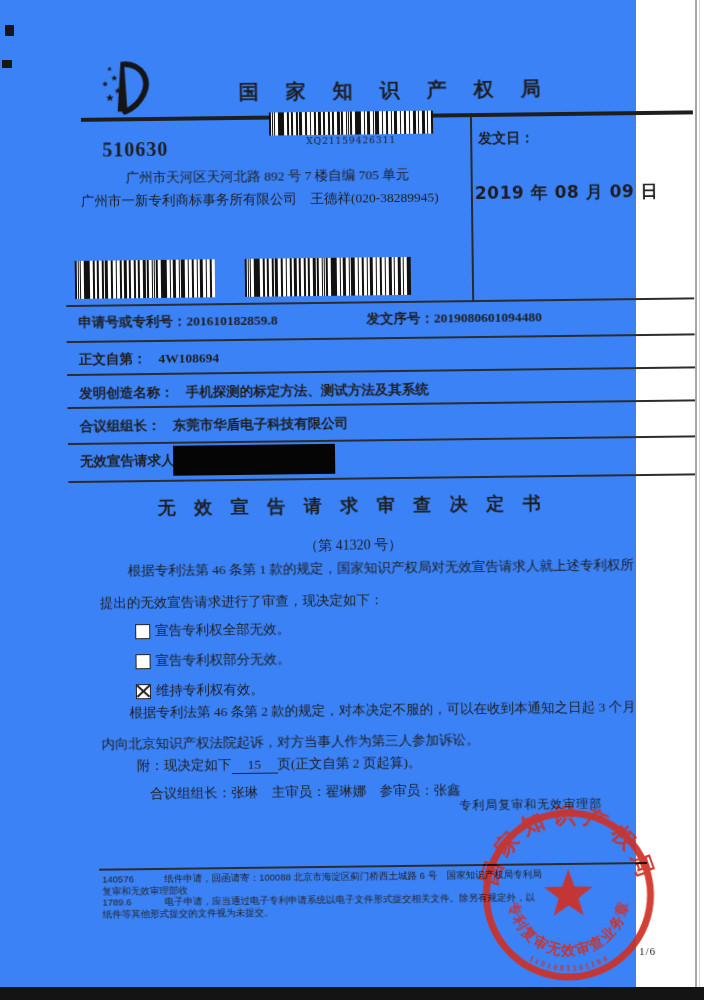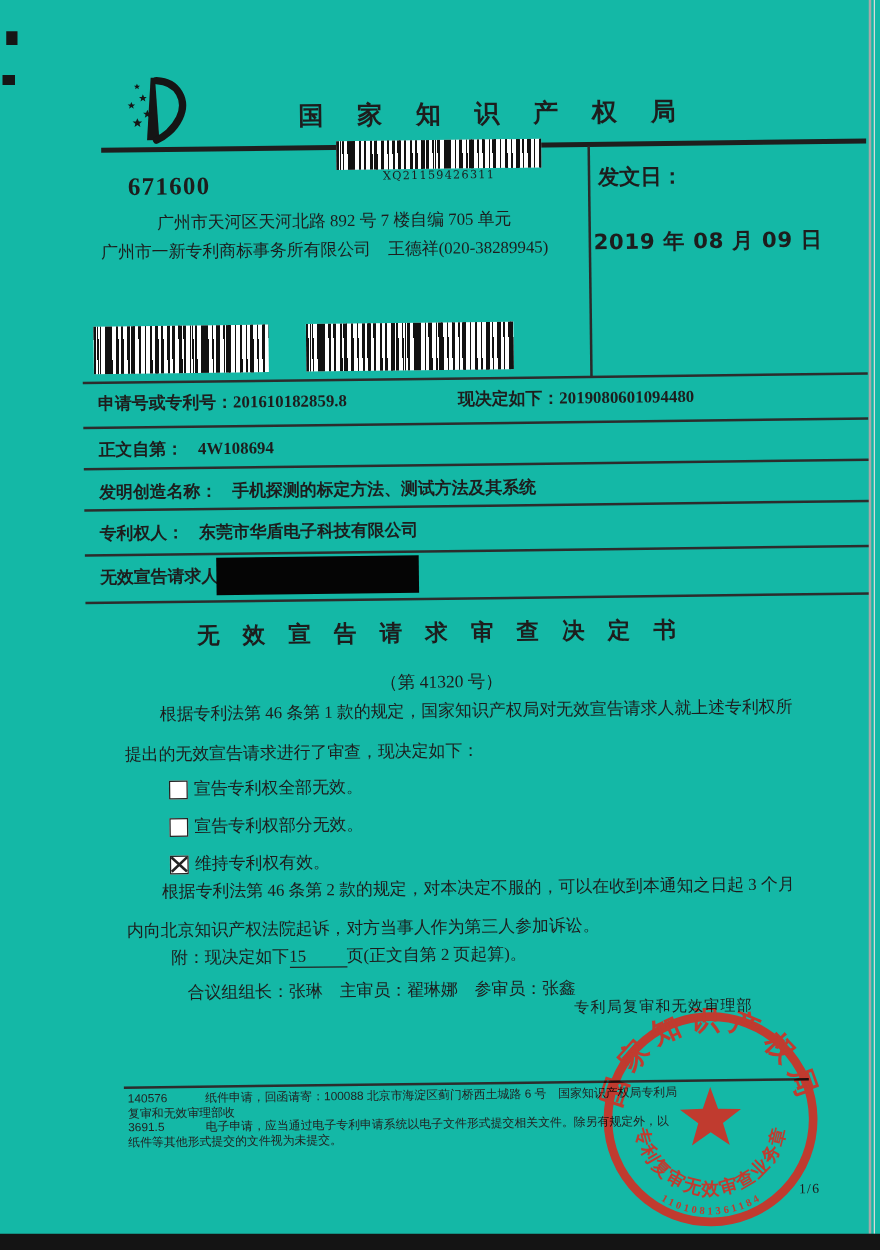--- a/index.html
+++ b/index.html
@@ -1,18 +1,18 @@
 <!DOCTYPE html>
 <html><head>
 <meta charset="utf-8">
 <style>
   html,body{margin:0;padding:0;}
   body{width:704px;height:1000px;background:#fff;overflow:hidden;
        font-family:"Liberation Serif","DejaVu Serif",serif;color:#1d1d1d;}
-  .page{position:relative;width:704px;height:1000px;background:#14b8a6;}
+  .page{position:relative;width:636px;height:1000px;background:#3b82f6;}
   .doc{position:absolute;inset:0;transform:rotate(-0.7deg);transform-origin:50% 45%;}
   .abs{position:absolute;}
 
   
   .agency{left:243px;top:78px;font-size:20px;font-weight:bold;letter-spacing:11px;white-space:nowrap;}
   .rule-thick{left:85px;top:115px;width:612px;height:4px;background:#1e1e1e;}
   .postal{left:106px;top:136px;font-size:20px;font-weight:bold;letter-spacing:1px;}
   .addr1{left:129px;top:167px;font-size:13.5px;white-space:nowrap;}
   .addr2{left:84px;top:190px;font-size:13.5px;white-space:nowrap;}
 
@@ -20,42 +20,42 @@
   .barcode{background-color:#fff;background-image:
      repeating-linear-gradient(90deg,#111 0 2px,transparent 2px 5px,#111 5px 6px,transparent 6px 9px),
      repeating-linear-gradient(90deg,transparent 0 3px,#111 3px 4px,transparent 4px 11px,#111 11px 14px,transparent 14px 19px);}
   .bc1{left:273px;top:112px;width:164px;height:23px;}
   .bc1-label{left:258px;top:136px;width:194px;text-align:center;font-size:9px;letter-spacing:1px;font-family:"DejaVu Serif",serif;}
   .bc2{left:77px;top:258px;width:140px;height:38px;}
   .bc3{left:247px;top:258px;width:166px;height:38px;}
 
   
   .vline{left:474px;top:118px;width:2px;height:185px;background:#2a2a2a;}
-  .issue-label{left:482px;top:132px;font-size:17px;font-weight:bold;}
+  .issue-label{left:482px;top:132px;font-size:14px;font-weight:bold;}
   .issue-date{left:478px;top:184px;font-size:17px;font-weight:bold;letter-spacing:.5px;white-space:nowrap;
               font-family:"DejaVu Sans","Liberation Sans",sans-serif;}
 
   
   .hline{left:68px;width:628px;height:2px;background:#2c2c2c;}
   .row{left:80px;font-size:13.5px;font-weight:bold;white-space:nowrap;}
   .row .val{margin-left:12px;}
   .redact{left:173px;top:444px;width:162px;height:30px;background:#050505;}
 
   
   .dec-title{left:0;top:494px;width:704px;text-align:center;font-size:18px;font-weight:bold;letter-spacing:7px;}
   .dec-no{left:0;top:537px;width:704px;text-align:center;font-size:14px;}
   .body-line{left:98px;width:530px;font-size:13.5px;white-space:nowrap;}
   .indent{text-indent:2.1em;}
   .opt{left:133px;display:flex;align-items:center;gap:5px;font-size:13.5px;white-space:nowrap;}
   .cb{position:relative;width:13px;height:13px;border:1.6px solid #222;background:#fff;flex:none;}
   .cb.checked::before,.cb.checked::after{content:"";position:absolute;top:5.6px;left:-2px;width:17px;height:1.6px;background:#222;}
   .cb.checked::before{transform:rotate(43deg);}
   .cb.checked::after{transform:rotate(-43deg);}
   .attach{left:133px;top:755px;font-size:13.5px;white-space:nowrap;}
-  .pages-blank{display:inline-block;min-width:46px;text-align:left;border-bottom:1.3px solid #222;font-weight:normal;}
+  .pages-blank{display:inline-block;min-width:46px;text-align:center;border-bottom:1.3px solid #222;font-weight:normal;}
   .panel{left:146px;top:783px;font-size:13.5px;white-space:nowrap;}
   .dept{left:455px;top:799px;font-size:12px;letter-spacing:1px;white-space:nowrap;}
 
   
   .foot-line{left:94px;top:866px;width:548px;height:1.5px;background:#2c2c2c;}
   .footer{left:97px;top:871px;width:560px;font-size:9.5px;line-height:11.5px;
           font-family:"Liberation Sans","DejaVu Sans",sans-serif;color:#222;}
   .footer .code{display:inline-block;width:62px;}
   .pageno{left:633px;top:949px;font-size:11px;letter-spacing:1px;}
 
@@ -86,49 +86,49 @@
       <use href="#star" fill="#151515" transform="translate(36,34) scale(0.9)"></use>
       <use href="#star" fill="#151515" transform="translate(20,44) scale(0.85)"></use>
       <use href="#star" fill="#151515" transform="translate(42,56) scale(1)"></use>
       <use href="#star" fill="#151515" transform="translate(28,68) scale(1.1)"></use>
     </svg>
     <div class="abs agency">国 家 知 识 产 权 局</div>
     <div class="abs rule-thick"></div>
 
     <div class="abs barcode bc1"></div>
     <div class="abs bc1-label">XQ21159426311</div>
-    <div class="abs postal">671600</div>
+    <div class="abs postal">510630</div>
     <div class="abs addr1">广州市天河区天河北路 892 号 7 楼自编 705 单元</div>
     <div class="abs addr2">广州市一新专利商标事务所有限公司　王德祥(020-38289945)</div>
 
     <div class="abs vline"></div>
     <div class="abs issue-label">发文日：</div>
     <div class="abs issue-date">2019 年 08 月 09 日</div>
 
     <div class="abs barcode bc2"></div>
     <div class="abs barcode bc3"></div>
 
     <div class="abs hline" style="top:302px;"></div>
     <div class="abs row" style="top:311px;">
       <span>申请号或专利号：</span><span>201610182859.8</span>
     </div>
     <div class="abs row" style="left:368px;top:311px;">
-      <span>现决定如下：</span><span>2019080601094480</span>
+      <span>发文序号：</span><span>2019080601094480</span>
     </div>
     <div class="abs hline" style="top:338px;"></div>
     <div class="abs row" style="top:348px;">
       <span>正文自第：</span><span class="val">4W108694</span>
     </div>
     <div class="abs hline" style="top:371px;"></div>
     <div class="abs row" style="top:382px;">
       <span>发明创造名称：</span><span class="val">手机探测的标定方法、测试方法及其系统</span>
     </div>
     <div class="abs hline" style="top:404px;"></div>
     <div class="abs row" style="top:415px;">
-      <span>专利权人：</span><span class="val">东莞市华盾电子科技有限公司</span>
+      <span>合议组组长：</span><span class="val">东莞市华盾电子科技有限公司</span>
     </div>
     <div class="abs hline" style="top:440px;"></div>
     <div class="abs row" style="top:450px;">
       <span>无效宣告请求人：</span>
     </div>
     <div class="abs redact"></div>
     <div class="abs hline" style="top:478px;"></div>
 
     <div class="abs dec-title">无 效 宣 告 请 求 审 查 决 定 书</div>
     <div class="abs dec-no">（第 41320 号）</div>
@@ -154,21 +154,21 @@
     <div class="abs attach">
       <span>附：现决定如下</span><span class="pages-blank">15</span><span>页(正文自第 2 页起算)。</span>
     </div>
     <div class="abs panel">合议组组长：张琳　主审员：翟琳娜　参审员：张鑫</div>
     <div class="abs dept">专利局复审和无效审理部</div>
 
     <div class="abs foot-line"></div>
     <div class="abs footer">
       <div><span class="code">140576</span><span>纸件申请，回函请寄：100088 北京市海淀区蓟门桥西土城路 6 号　国家知识产权局专利局</span></div>
       <div>复审和无效审理部收</div>
-      <div><span class="code">3691.5</span><span>电子申请，应当通过电子专利申请系统以电子文件形式提交相关文件。除另有规定外，以</span></div>
+      <div><span class="code">1789.6</span><span>电子申请，应当通过电子专利申请系统以电子文件形式提交相关文件。除另有规定外，以</span></div>
       <div>纸件等其他形式提交的文件视为未提交。</div>
     </div>
     <div class="abs pageno">1/6</div>
 
     <svg class="abs stamp" viewBox="0 0 180 180">
       <defs>
         <path id="arcTop" d="M 17 90 A 73 73 0 1 1 163 90"></path>
         <path id="arcBottom" d="M 29 90 A 61 61 0 0 0 151 90"></path>
         <path id="arcDigits" d="M 13 90 A 77 77 0 0 0 167 90"></path>
       </defs>

